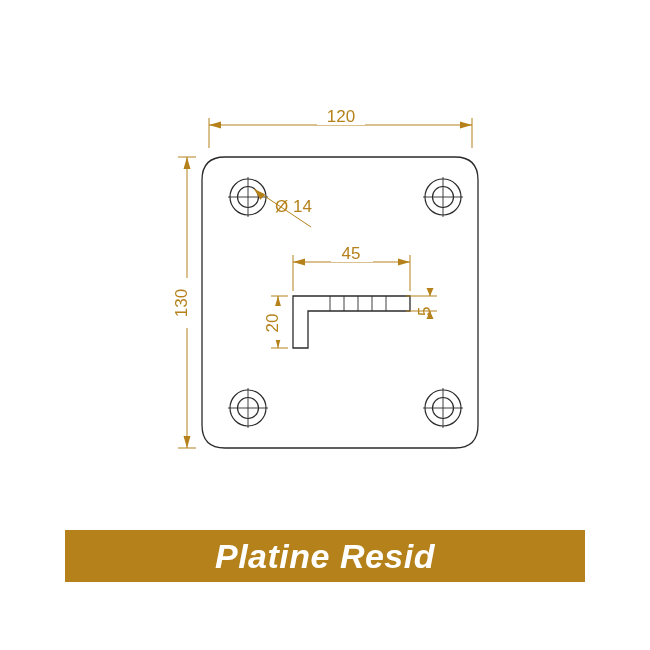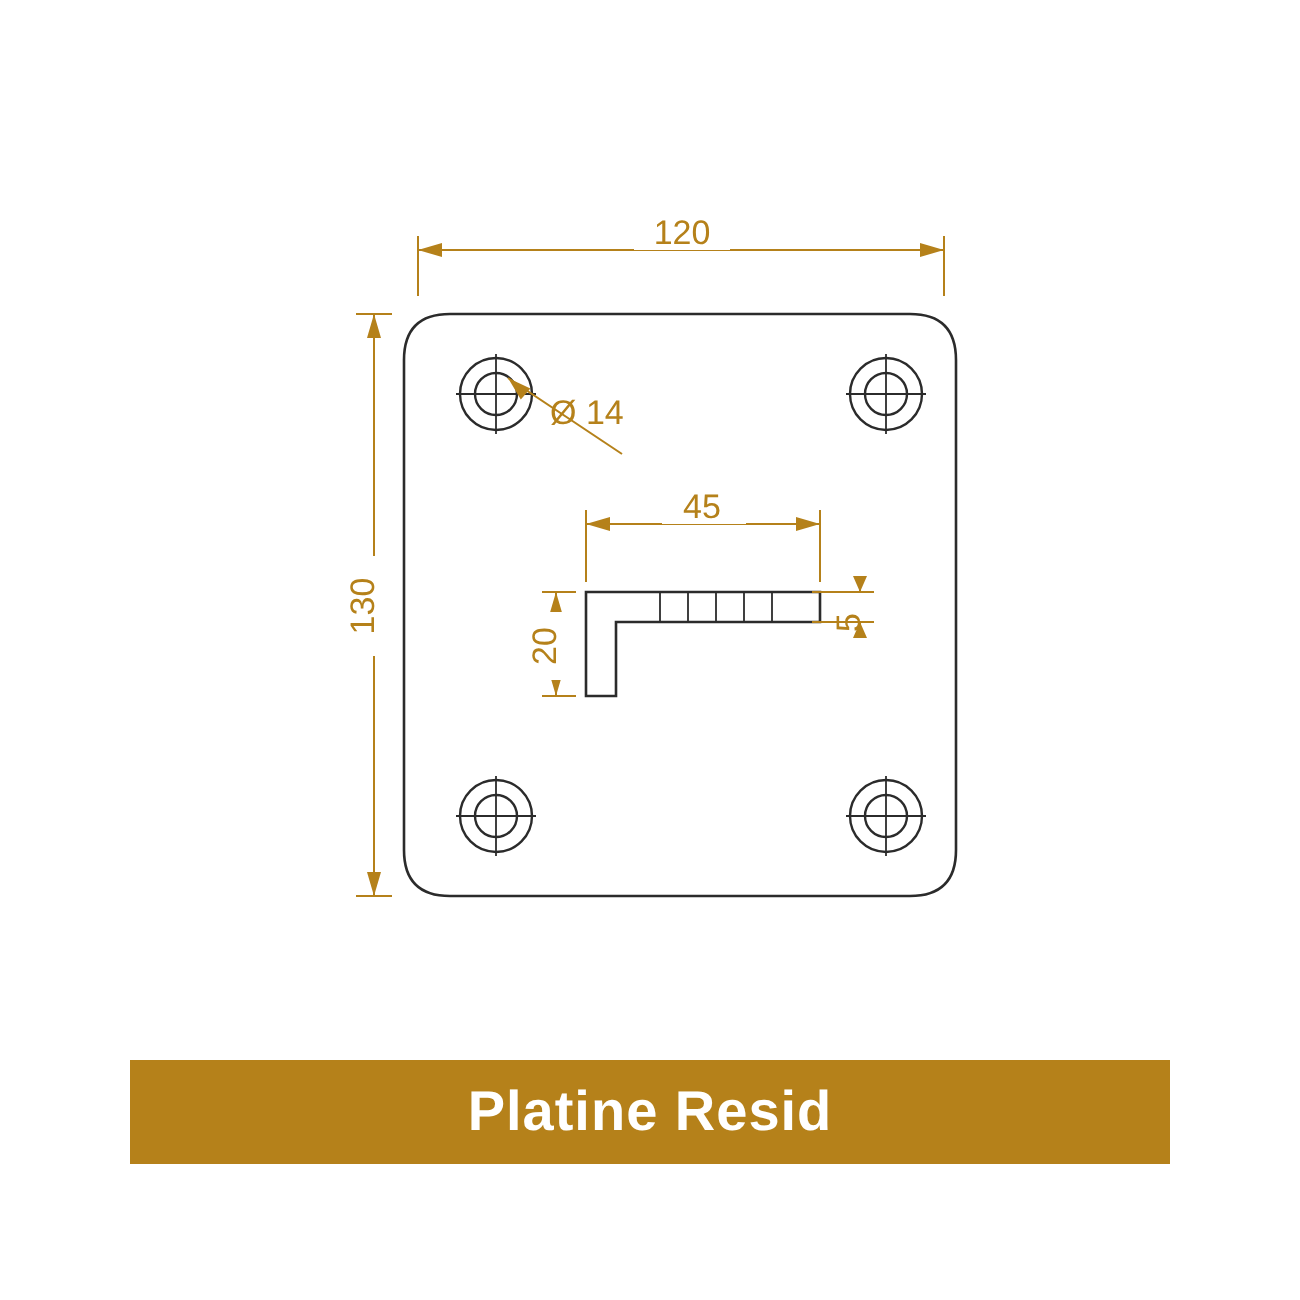--- a/index.html
+++ b/index.html
@@ -32,22 +32,23 @@
     width: 520px;
     height: 52px;
     background: #b5811a;
     display: flex;
     align-items: center;
     justify-content: center;
   }
   .caption-text {
     color: #ffffff;
     font-family: "Liberation Sans", sans-serif;
+    font-style: italic;
     font-weight: bold;
-    font-size: 28px;
+    font-size: 34px;
     letter-spacing: 0.5px;
   }
   svg text {
     font-family: "Liberation Sans", sans-serif;
   }
 </style>
 </head>
 <body>
 
 <div id="stage">

